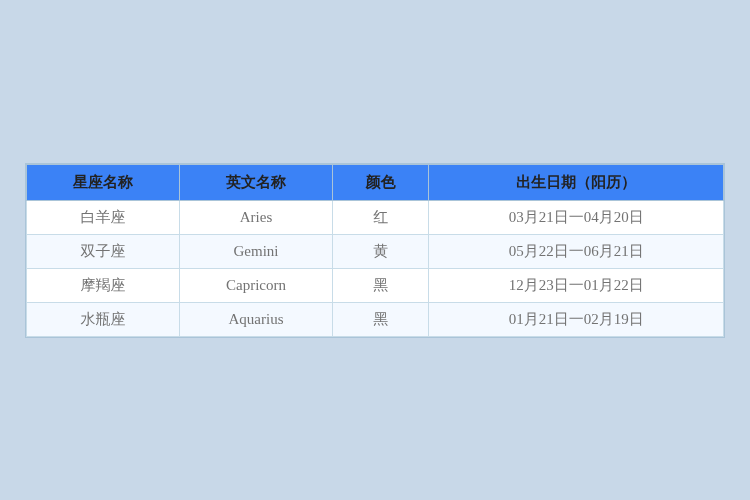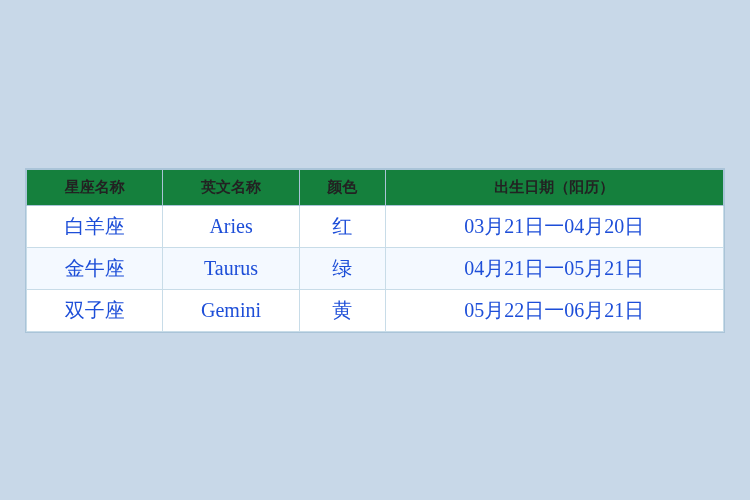--- a/index.html
+++ b/index.html
@@ -15,33 +15,33 @@
     .table-wrapper {
       background: #fff;
       border: 1px solid #aac4d8;
       width: 700px;
     }
     table {
       width: 100%;
       border-collapse: collapse;
     }
     thead tr th {
-      background: #15803d;
+      background: #3b82f6;
       border: 1px solid #aac4d8;
       padding: 8px 10px;
       font-size: 15px;
       font-weight: bold;
       color: #222;
       text-align: center;
     }
     tbody tr td {
       border: 1px solid #c8dce8;
       padding: 7px 10px;
-      font-size: 20px;
-      color: #1d4ed8;
+      font-size: 15px;
+      color: #737373;
       text-align: center;
       background: #fff;
     }
     tbody tr:nth-child(even) td {
       background: #f4f9ff;
     }
   </style>
 </head>
 <body>
 
@@ -58,26 +58,32 @@
     </thead>
     <tbody>
 
     <tr>
           <td>白羊座</td>
           <td>Aries</td>
           <td>红</td>
           <td>03月21日一04月20日</td>
         </tr>
         <tr>
-          <td>金牛座</td>
-          <td>Taurus</td>
-          <td>绿</td>
-          <td>04月21日一05月21日</td>
-        </tr>
-        <tr>
           <td>双子座</td>
           <td>Gemini</td>
           <td>黄</td>
           <td>05月22日一06月21日</td>
+        </tr>
+        <tr>
+          <td>摩羯座</td>
+          <td>Capricorn</td>
+          <td>黑</td>
+          <td>12月23日一01月22日</td>
+        </tr>
+        <tr>
+          <td>水瓶座</td>
+          <td>Aquarius</td>
+          <td>黑</td>
+          <td>01月21日一02月19日</td>
         </tr>
       </tbody>
   </table>
 </div>
 
 </body></html>

